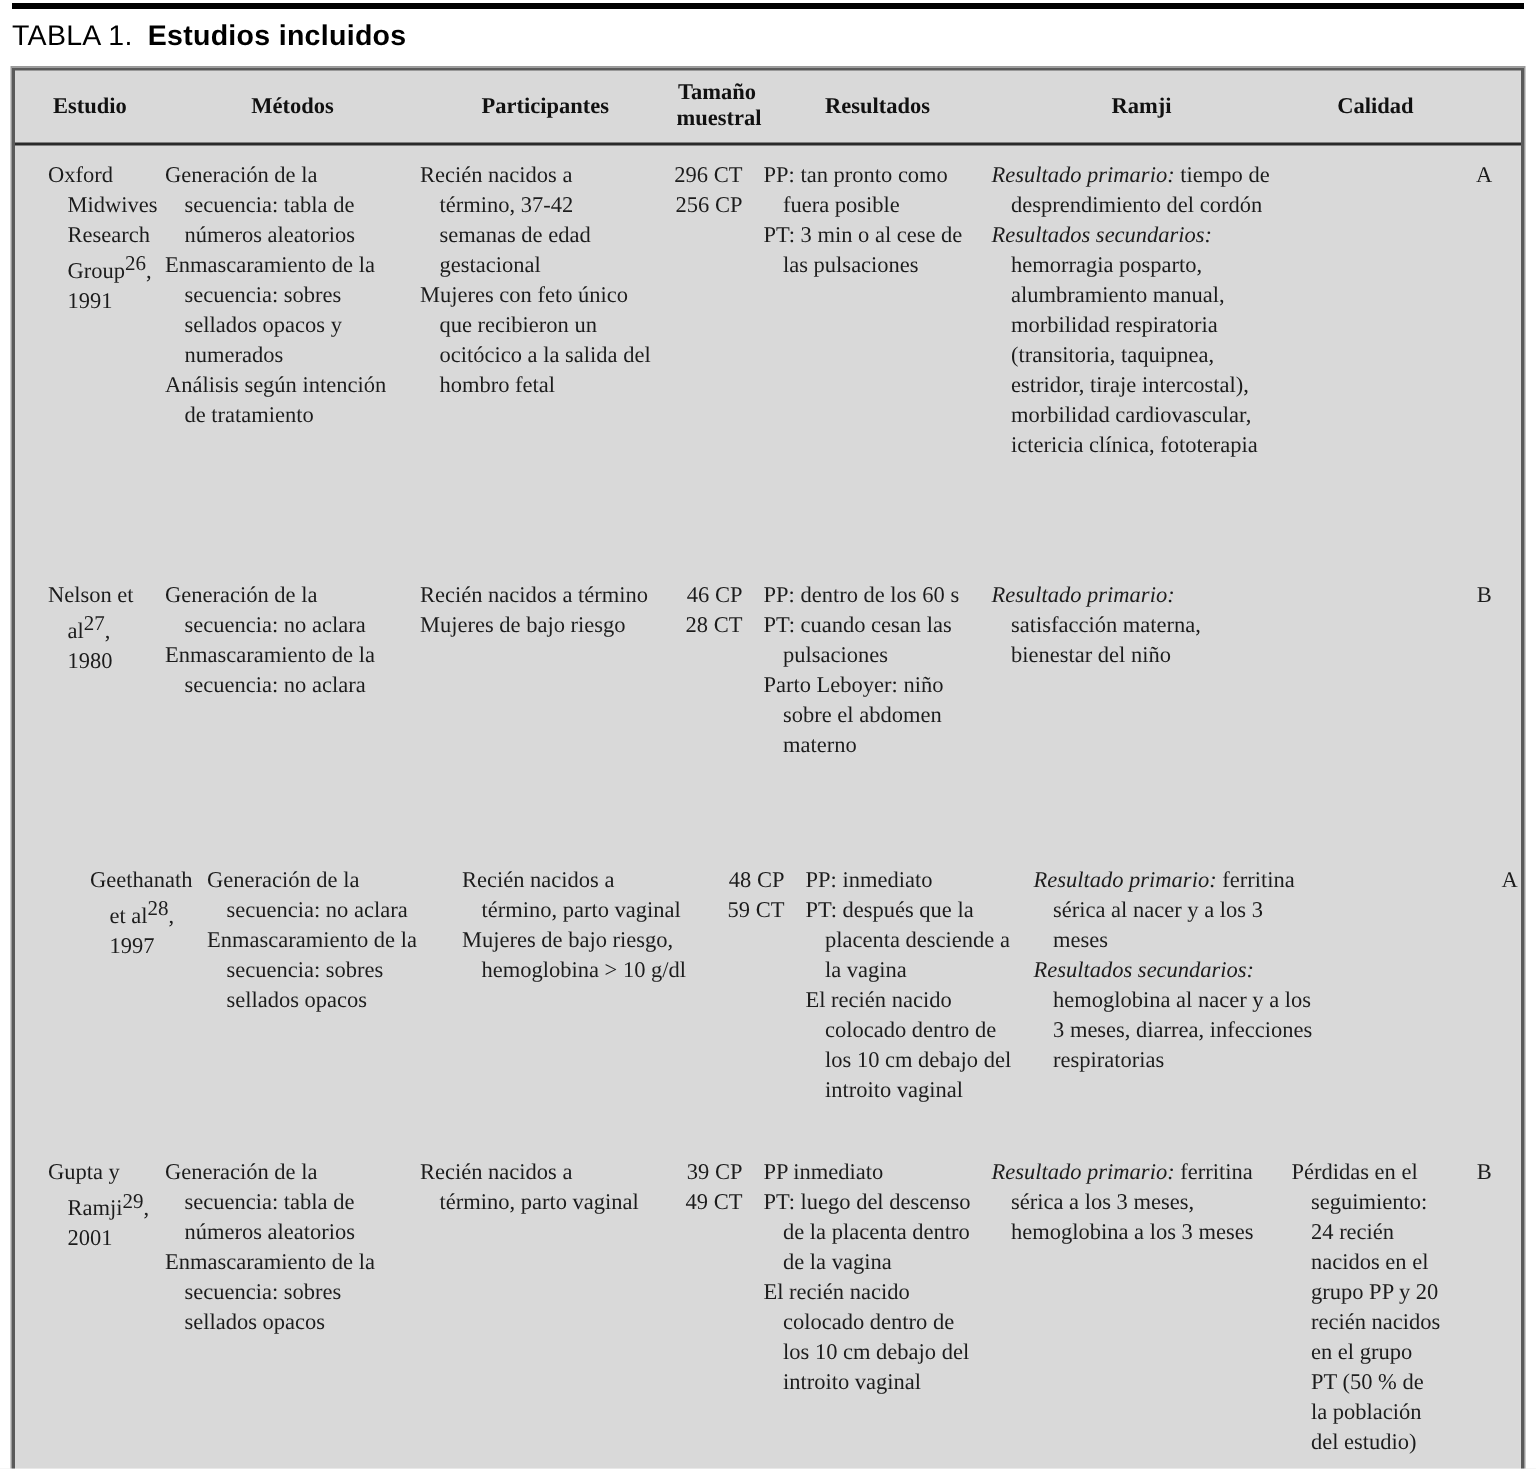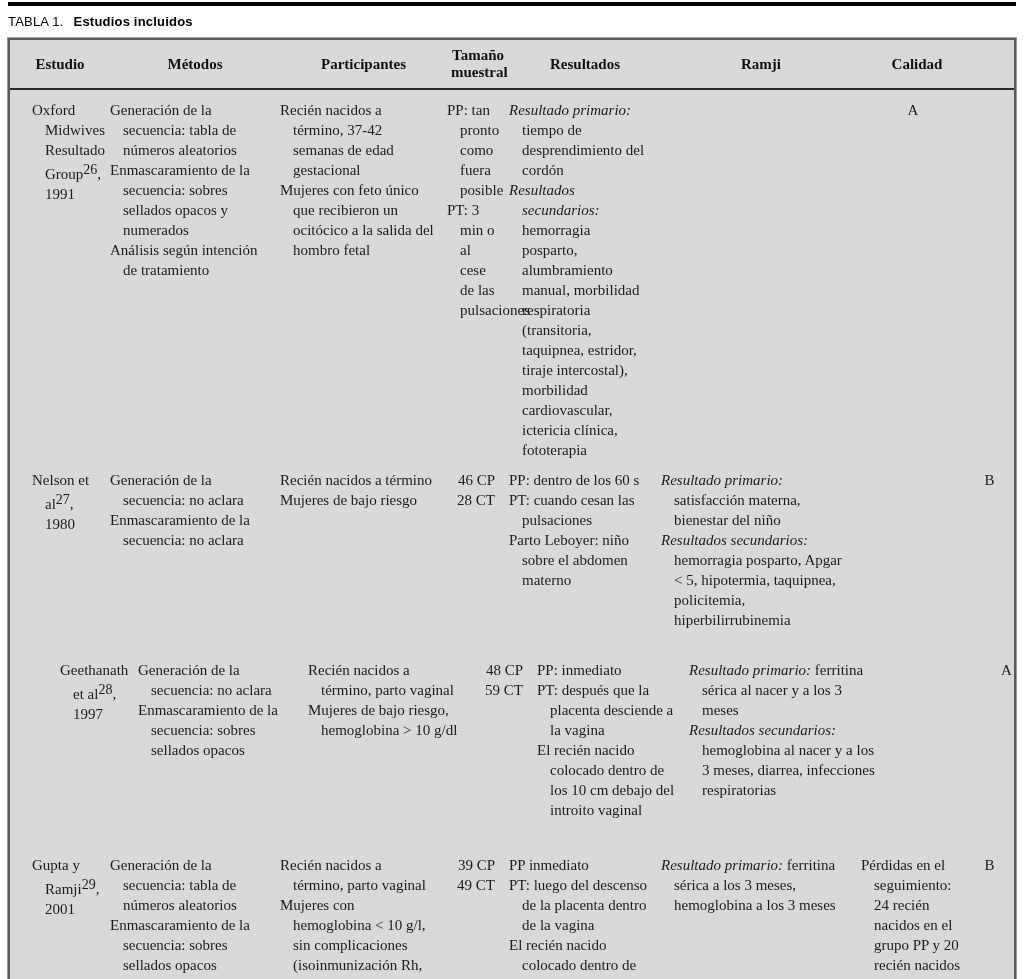--- a/index.html
+++ b/index.html
@@ -5,21 +5,21 @@
   html,body{margin:0;padding:0;background:#ffffff;}
   body{
     width:1024px;height:979px;overflow:hidden;
     font-family:"Liberation Serif", serif;color:#1c1c1c;
     -webkit-font-smoothing:antialiased;
   }
   .page{padding:0 6px;}
   .toprule{height:4px;background:#000;margin:2px 2px 0 2px;}
   .title-line{
     font-family:"Liberation Sans", sans-serif;
-    font-size:13px;color:#000;
+    font-size:19px;color:#000;
     padding:8px 2px 9px 2px;letter-spacing:.2px;
   }
   .title-line .prefix{font-weight:normal;margin-right:10px;}
   .title-line .bold{font-weight:bold;}
 
   .stable{
     margin:0 2px;background:#d9d9d9;
     border:2px solid #5a5a5a;outline:1px solid #9a9a9a;
   }
   .grid{display:grid;grid-template-columns:100px 170px 167px 62px 152px 200px 112px 1fr;}
@@ -59,30 +59,34 @@
         <div class="th">Métodos</div>
         <div class="th">Participantes</div>
         <div class="th">Tamaño muestral</div>
         <div class="th">Resultados</div>
         <div class="th">Ramji</div>
         <div class="th">Calidad</div>
       </div>
     <div id="tbody">
         <div class="grid trow r1">
           <div class="cell c-estudio">
-            <div class="item"><span>Oxford Midwives Resultado Group</span><span class="sup">26</span><span>, 1991</span></div>
+            <div class="item"><span>Oxford Midwives Research Group</span><span class="sup">26</span><span>, 1991</span></div>
           </div>
           <div class="cell c-metodos">
             <div class="item"><span>Generación de la secuencia: tabla de números aleatorios</span></div>
             <div class="item"><span>Enmascaramiento de la secuencia: sobres sellados opacos y numerados</span></div>
             <div class="item"><span>Análisis según intención de tratamiento</span></div>
           </div>
           <div class="cell c-participantes">
             <div class="item"><span>Recién nacidos a término, 37-42 semanas de edad gestacional</span></div>
             <div class="item"><span>Mujeres con feto único que recibieron un ocitócico a la salida del hombro fetal</span></div>
+          </div>
+          <div class="cell c-tamano">
+            <div class="item"><span>296 CT</span></div>
+            <div class="item"><span>256 CP</span></div>
           </div>
           <div class="cell c-intervencion">
             <div class="item"><span>PP: tan pronto como fuera posible</span></div>
             <div class="item"><span>PT: 3 min o al cese de las pulsaciones</span></div>
           </div>
           <div class="cell c-resultados">
             <div class="item"><span class="it">Resultado primario:</span><span> tiempo de desprendimiento del cordón</span></div>
             <div class="item"><span class="it">Resultados secundarios:</span><span> hemorragia posparto, alumbramiento manual, morbilidad respiratoria (transitoria, taquipnea, estridor, tiraje intercostal), morbilidad cardiovascular, ictericia clínica, fototerapia</span></div>
           </div>
           <div class="cell c-notas"></div>
@@ -106,21 +110,20 @@
             <div class="item"><span>46 CP</span></div>
             <div class="item"><span>28 CT</span></div>
           </div>
           <div class="cell c-intervencion">
             <div class="item"><span>PP: dentro de los 60 s</span></div>
             <div class="item"><span>PT: cuando cesan las pulsaciones</span></div>
             <div class="item"><span>Parto Leboyer: niño sobre el abdomen materno</span></div>
           </div>
           <div class="cell c-resultados">
             <div class="item"><span class="it">Resultado primario:</span><span> satisfacción materna, bienestar del niño</span></div>
-            <div class="item"><span class="it">Resultados secundarios:</span><span> hemorragia posparto, Apgar &lt; 5, hipotermia, taquipnea, policitemia, hiperbilirrubinemia</span></div>
           </div>
           <div class="cell c-notas"></div>
           <div class="cell c-calidad">
             <div class="item"><span>B</span></div>
           </div>
         </div>
         <div class="grid trow r3">
           <div class="cell c-estudio">
             <div class="item"><span>Geethanath et al</span><span class="sup">28</span><span>, 1997</span></div>
           </div>
@@ -153,21 +156,20 @@
         <div class="grid trow r4">
           <div class="cell c-estudio">
             <div class="item"><span>Gupta y Ramji</span><span class="sup">29</span><span>, 2001</span></div>
           </div>
           <div class="cell c-metodos">
             <div class="item"><span>Generación de la secuencia: tabla de números aleatorios</span></div>
             <div class="item"><span>Enmascaramiento de la secuencia: sobres sellados opacos</span></div>
           </div>
           <div class="cell c-participantes">
             <div class="item"><span>Recién nacidos a término, parto vaginal</span></div>
-            <div class="item"><span>Mujeres con hemoglobina &lt; 10 g/l, sin complicaciones (isoinmunización Rh, eclampsia, insuficiencia cardíaca grave)</span></div>
           </div>
           <div class="cell c-tamano">
             <div class="item"><span>39 CP</span></div>
             <div class="item"><span>49 CT</span></div>
           </div>
           <div class="cell c-intervencion">
             <div class="item"><span>PP inmediato</span></div>
             <div class="item"><span>PT: luego del descenso de la placenta dentro de la vagina</span></div>
             <div class="item"><span>El recién nacido colocado dentro de los 10 cm debajo del introito vaginal</span></div>
           </div>

